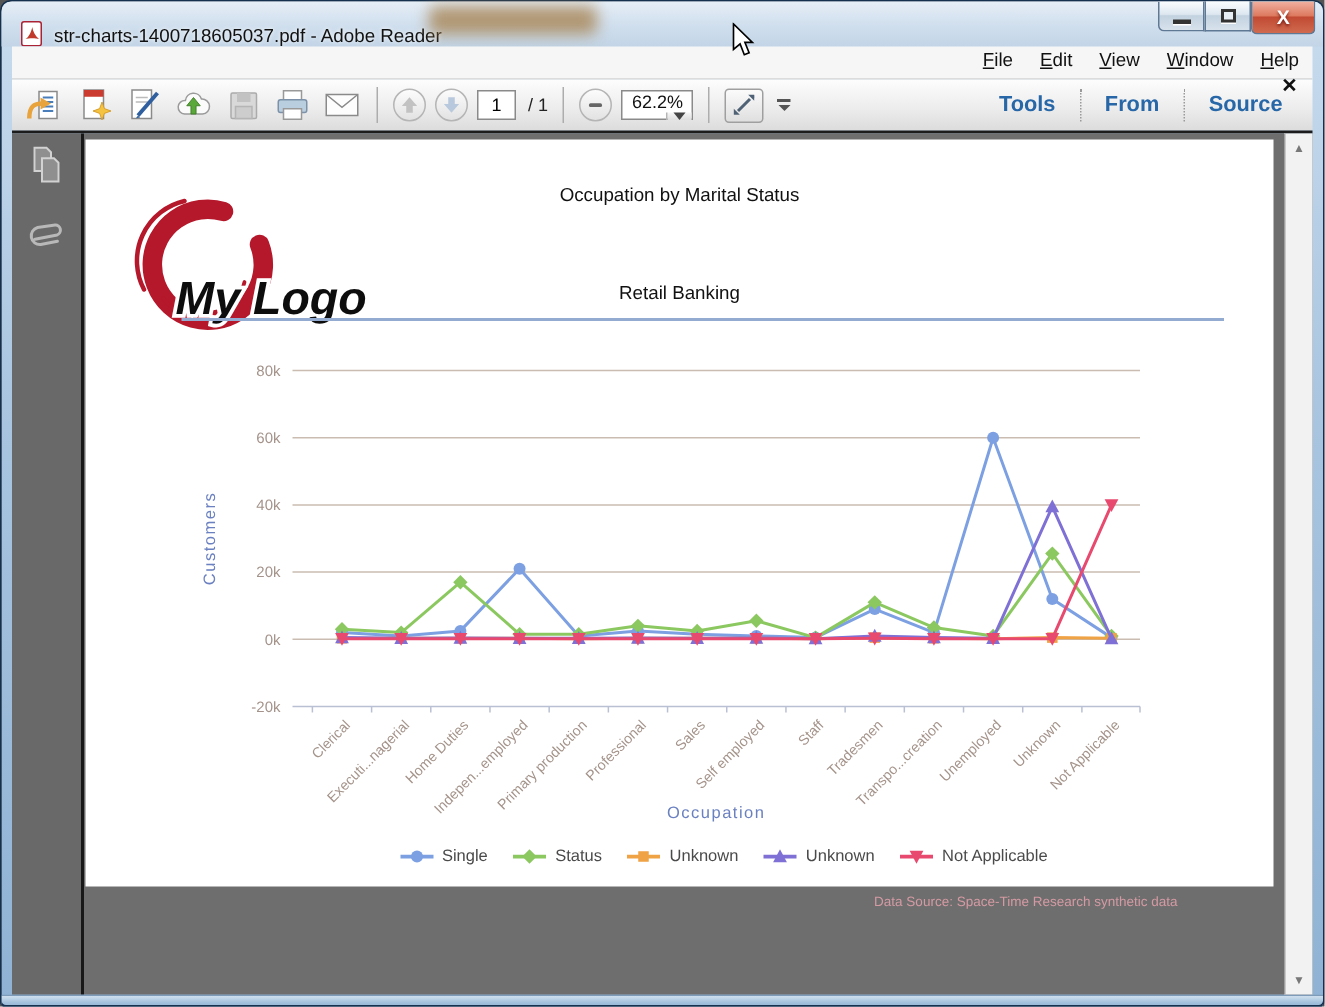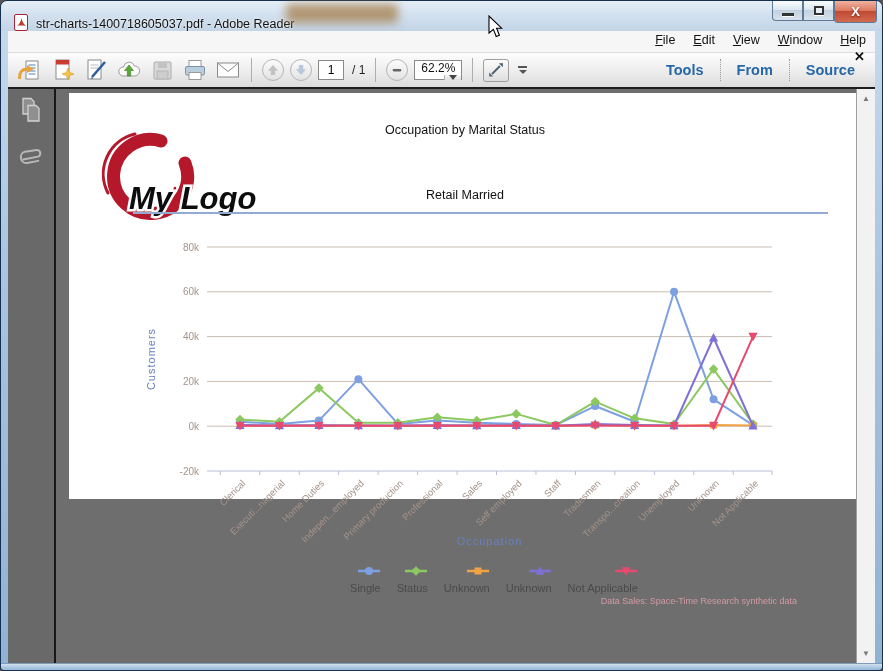--- a/index.html
+++ b/index.html
@@ -63,35 +63,35 @@
   .tb-links{ margin-left:auto; display:flex; align-items:center; }
   .tb-link{ font-size:14.5px; font-weight:bold; color:#2767a8; padding:0 10px; cursor:default; }
 
   .toolbar-underline{ height:2px; margin:0 7px; background:#1c1c1c; }
 
   
   .content{ display:flex; height:574px; margin:0 7px; }
   .sidebar{ width:46px; background:#696969; display:flex; flex-direction:column; align-items:center; padding-top:8px; gap:20px; }
   .sidebar-black{ width:2px; background:#181818; }
   .docarea{ position:relative; flex:1; background:#6e6e6e; }
-  .page{ position:absolute; left:13px; top:4px; width:792px; height:406px; background:#fff; }
+  .page{ position:absolute; left:1px; top:4px; width:792px; height:498px; background:#fff; }
 
   .scrollbar{ position:absolute; right:0; top:0; bottom:0; width:19px; background:#f2f2f2; border-left:1px solid #9f9f9f; }
   .scroll-arrow{ position:absolute; left:0; width:18px; height:17px; display:flex; align-items:center; justify-content:center;
     color:#787878; font-size:8px; }
   .scroll-arrow.up{ top:1px; } .scroll-arrow.down{ bottom:1px; }
 
   
   .doc-title{ position:absolute; top:30px; left:0; width:100%; text-align:center; font-size:12.5px; color:#111; }
   .doc-subtitle{ position:absolute; top:95px; left:0; width:100%; text-align:center; font-size:12.5px; color:#111; }
   .header-rule{ position:absolute; top:119px; left:64px; width:695px; height:2px; background:#93abd0; }
   .logo-svg{ position:absolute; left:30px; top:38px; }
 
   .legend-row{ position:absolute; top:472px; left:0; width:100%; display:flex; justify-content:center; gap:16px; padding-left:58px; }
-  .legend-item{ display:flex; align-items:flex-end; gap:5px;flex-direction:column; }
+  .legend-item{ display:flex; align-items:flex-start; gap:5px; }
   .legend-item span{ font-size:11px; color:#4a4a4a; }
 
   .data-source{ position:absolute; top:503px; right:64px; font-size:9px; color:#d49aa3; }
   .doc-footer{ position:absolute; top:531px; right:31px; font-size:11.5px; font-weight:bold; color:#3d2b2b; }
 
   svg text{ font-family:"Liberation Sans", sans-serif; }
 
   
   .bottomborder{ height:9px; background:linear-gradient(180deg,#cfe0ef 0%,#a3c1dc 55%,#8fb2d4 100%);
     border-top:1px solid #7e9cba; border-radius:0 0 3px 3px; box-shadow:inset 0 -2px 0 #16304f; }
@@ -250,21 +250,21 @@
       <div class="page">
         <div class="doc-title">Occupation by Marital Status</div>
 
         <svg class="logo-svg" width="235" height="92" viewBox="0 0 235 92">
           <path d="M62 10 A37 37 0 1 0 86 32" fill="none" stroke="#b5172b" stroke-width="13" stroke-linecap="round"></path>
           <path d="M36 3 A41 41 0 0 0 9 62" fill="none" stroke="#b5172b" stroke-width="3" stroke-linecap="round"></path>
           <path d="M22 68 A30 30 0 0 0 76 57" fill="none" stroke="#b5172b" stroke-width="2.5" stroke-linecap="round"></path>
           <text x="30" y="78" font-size="31" font-weight="bold" font-style="italic" fill="#0d0d0d" stroke="#ffffff" stroke-width="5" paint-order="stroke" id="logo-text">My Logo</text>
         </svg>
 
-        <div class="doc-subtitle">Retail Married</div>
+        <div class="doc-subtitle">Retail Banking</div>
         <div class="header-rule"></div>
 
         <svg id="chart" width="700" height="330" style="position:absolute;left:60px;top:136px;">
             <line x1="78" y1="197.2" x2="643" y2="197.2" stroke="#cabcb1" stroke-width="1"></line>
             <line x1="78" y1="152.4" x2="643" y2="152.4" stroke="#cabcb1" stroke-width="1"></line>
             <line x1="78" y1="107.6" x2="643" y2="107.6" stroke="#cabcb1" stroke-width="1"></line>
             <line x1="78" y1="62.8" x2="643" y2="62.8" stroke="#cabcb1" stroke-width="1"></line>
             <line x1="78" y1="18" x2="643" y2="18" stroke="#cabcb1" stroke-width="1"></line>
             <text x="70" y="21.5" text-anchor="end" font-size="10" fill="#a4938a">80k</text>
             <text x="70" y="66.3" text-anchor="end" font-size="10" fill="#a4938a">60k</text>
@@ -412,21 +412,21 @@
             </div>
             <div class="legend-item">
               <svg width="24" height="12">
                 <line x1="1" y1="6" x2="23" y2="6" stroke="#e84a6f" stroke-width="2.5"></line>
                 <polygon points="12,10.8 16.6,2.2 7.4,2.2" fill="#e84a6f"></polygon>
               </svg>
               <span>Not Applicable</span>
             </div>
           </div>
 
-        <div class="data-source">Data Sales: Space-Time Research synthetic data</div>
+        <div class="data-source">Data Source: Space-Time Research synthetic data</div>
       </div>
 
       <div class="scrollbar">
         <div class="scroll-arrow up">▲</div>
         <div class="scroll-arrow down">▼</div>
       </div>
     </div>
   </div>
 
   <div class="bottomborder"></div>

